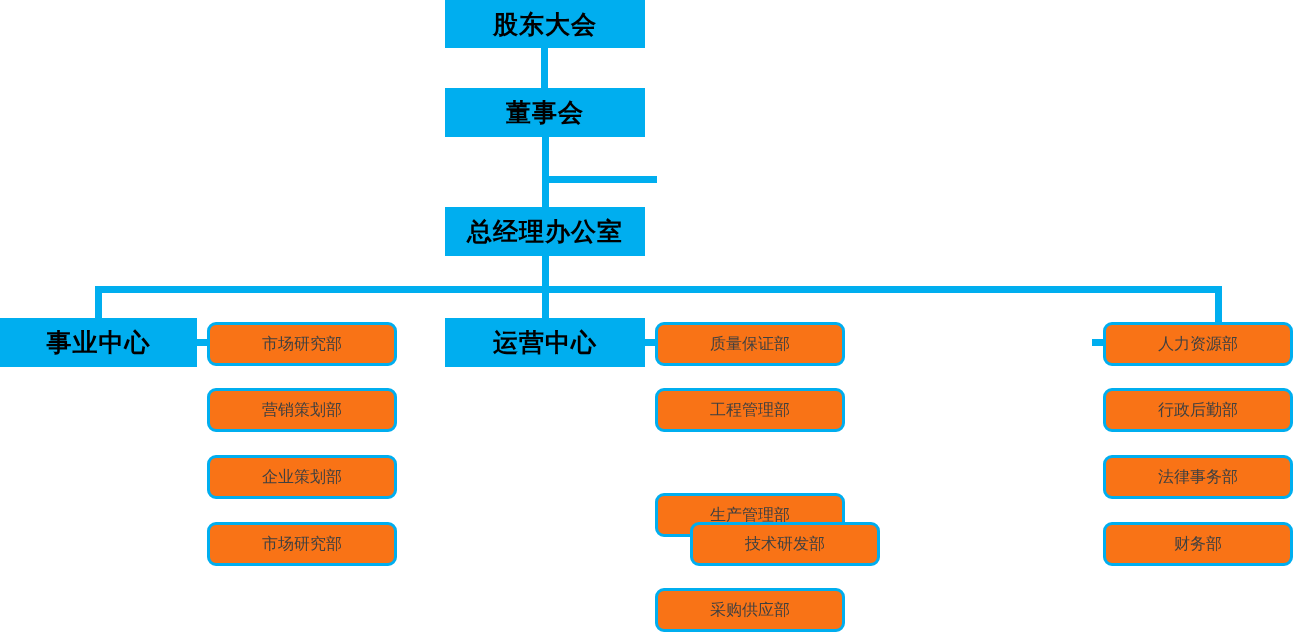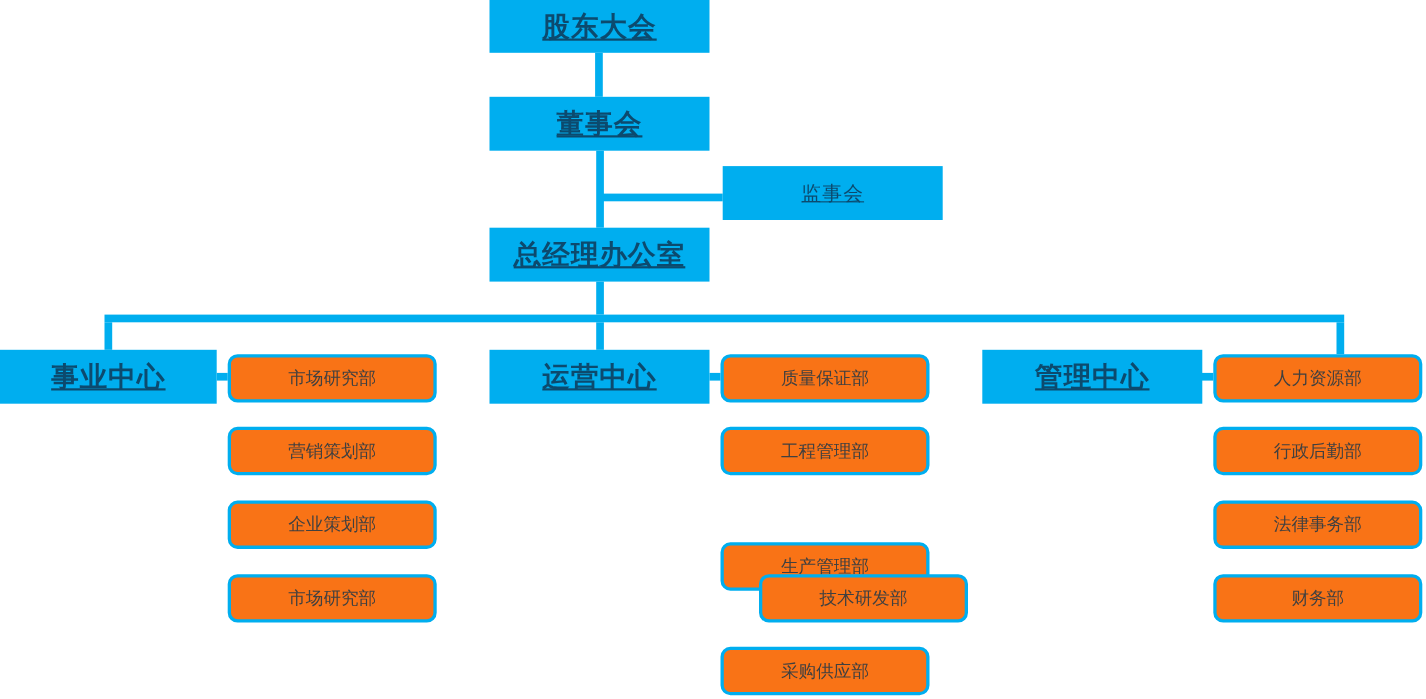--- a/index.html
+++ b/index.html
@@ -15,29 +15,28 @@
     font-family: "DejaVu Sans", "Liberation Sans", sans-serif;
     overflow: hidden;
   }
   .line {
     position: absolute;
     background: var(--primary);
   }
   .node-primary {
     position: absolute;
     background: var(--primary);
-    color: #0c4a6e;
+    color: #000000;
     display: flex;
     align-items: center;
     justify-content: center;
     font-size: 25px;
     font-weight: bold;
     letter-spacing: 1px;
     white-space: nowrap;
-    text-decoration: underline;
   }
   .node-primary.secondary {
     font-size: 18px;
     font-weight: normal;
     letter-spacing: 1px;
   }
   .node-dept {
     position: absolute;
     box-sizing: border-box;
     width: 190px;
@@ -61,39 +60,37 @@
   <div class="node-primary" style="left:445px; top:0px; width:200px; height:48px;">股东大会</div>
 
   <div class="line" style="left:541px; top:48px; width:7px; height:40px;"></div>
 
   <div class="node-primary" style="left:445px; top:88px; width:200px; height:49px;">董事会</div>
 
   <div class="line" style="left:542px; top:137px; width:7px; height:70px;"></div>
 
   <div class="line" style="left:545px; top:176px; width:112px; height:7px;"></div>
 
-  <div class="node-primary secondary" style="left:657px; top:151px; width:200px; height:49px;">监事会</div>
 
   <div class="node-primary" style="left:445px; top:207px; width:200px; height:49px;">总经理办公室</div>
 
   <div class="line" style="left:542px; top:256px; width:7px; height:30px;"></div>
 
   <div class="line" style="left:95px; top:286px; width:1127px; height:7px;"></div>
 
   <div class="line" style="left:95px; top:293px; width:7px; height:25px;"></div>
 
   <div class="line" style="left:542px; top:293px; width:7px; height:25px;"></div>
 
   <div class="line" style="left:1215px; top:293px; width:7px; height:29px;"></div>
 
   <div class="node-primary" style="left:0px; top:318px; width:197px; height:49px;">事业中心</div>
 
   <div class="node-primary" style="left:445px; top:318px; width:200px; height:49px;">运营中心</div>
 
-  <div class="node-primary" style="left:893px; top:318px; width:200px; height:49px;">管理中心</div>
 
   <div class="line" style="left:197px; top:339px; width:10px; height:7px;"></div>
   <div class="line" style="left:645px; top:339px; width:10px; height:7px;"></div>
   <div class="line" style="left:1092px; top:339px; width:11px; height:7px;"></div>
 
   <div class="node-dept" style="left:207px; top:322px;">市场研究部</div>
   <div class="node-dept" style="left:207px; top:388px;">营销策划部</div>
   <div class="node-dept" style="left:207px; top:455px;">企业策划部</div>
   <div class="node-dept" style="left:207px; top:522px;">市场研究部</div>
 

